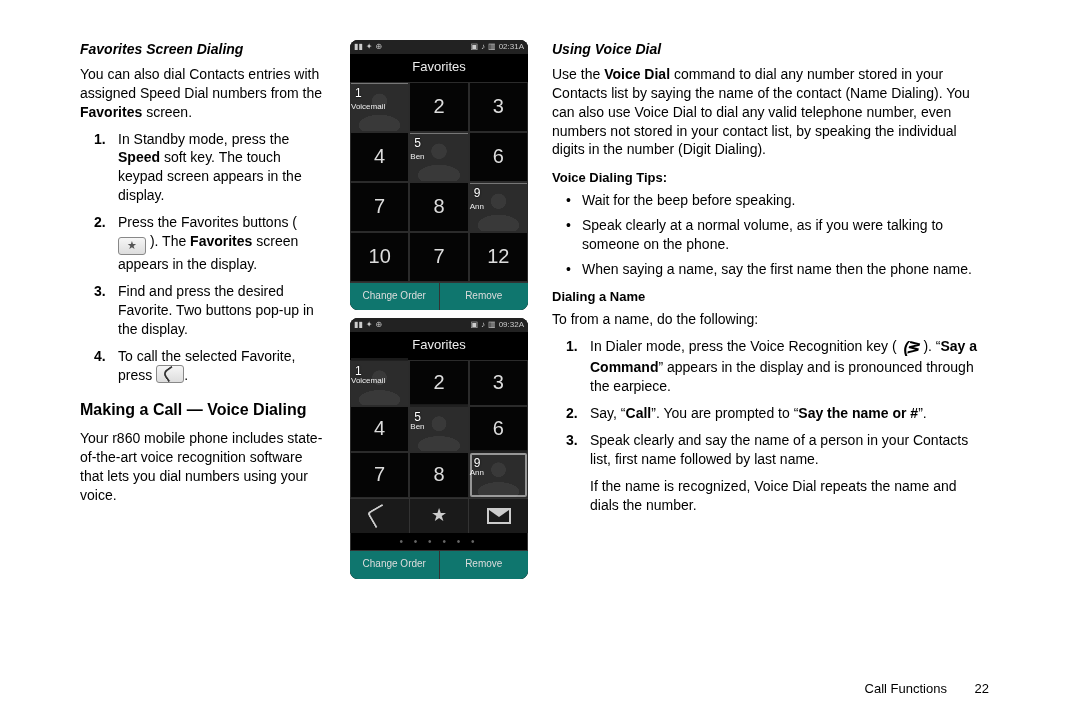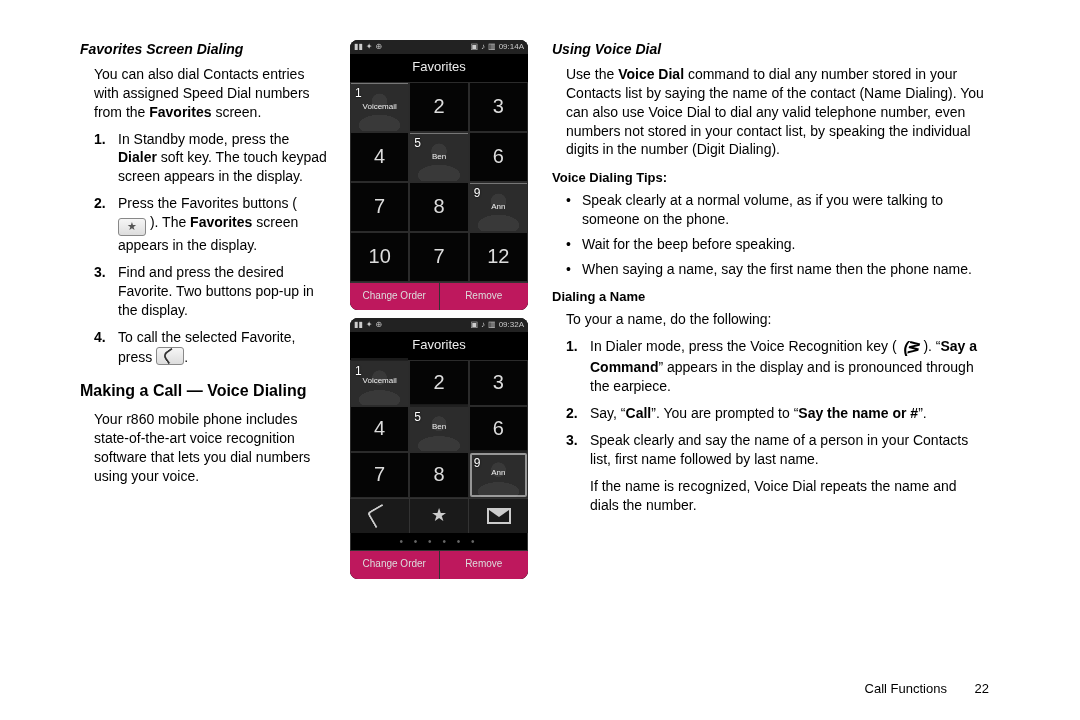--- a/index.html
+++ b/index.html
@@ -49,21 +49,21 @@
     font-weight: bold;
     font-size: 16px;
     margin: 14px 0 8px 0;
   }
   .minihead {
     font-weight: bold;
     font-size: 13px;
     margin: 10px 0 4px 0;
   }
   p { margin: 4px 0 8px 0; }
-  .para-indent { margin-left: 14px; }
+  .para-indent { }
   ol.steps {
     list-style: none;
     padding: 0;
     margin: 4px 0 4px 0;
   }
   ol.steps > li {
     display: flex;
     margin: 0 0 8px 0;
   }
   ol.steps > li > .num {
@@ -202,35 +202,35 @@
       radial-gradient(circle at 50% 38%, #cfcfcf 0 18%, transparent 19%),
       radial-gradient(ellipse 60% 36% at 50% 88%, #cfcfcf 0 60%, transparent 61%),
       #777;
     filter: grayscale(1);
   }
   .caption {
     position: absolute;
     bottom: 0; left:0; right:0;
     background: rgba(30,30,30,0.85);
     font-size: 8px;
-    text-align: center;
+    text-align: left;
     padding: 18px 0;
     color:#eee;
   }
   .softkeys {
     display:flex;
     border-top:1px solid #333;
   }
   .softkeys .sk {
     flex:1;
     text-align:center;
     font-size:10px;
     padding:6px 0 8px;
     color:#ddd;
-    background:#be185d;
+    background:#0f766e;
   }
   .softkeys .sk + .sk { border-left:1px solid #333; }
   .actionbar {
     display:flex;
     border-top:1px solid #333;
   }
   .actionbar .ab {
     flex:1;
     height:34px;
     display:flex;
@@ -261,21 +261,21 @@
 
     <div class="col-left">
       <p class="subhead">Favorites Screen Dialing</p>
       <p class="para-indent">
         <span>You can also dial Contacts entries with assigned Speed Dial numbers from the </span><span class="b">Favorites</span><span> screen.</span>
       </p>
       <ol class="steps">
         <li>
           <span class="num">1.</span>
           <span class="body">
-            <span>In Standby mode, press the </span><span class="b">Dialer</span><span> soft key. The touch keypad screen appears in the display.</span>
+            <span>In Standby mode, press the </span><span class="b">Speed</span><span> soft key. The touch keypad screen appears in the display.</span>
           </span>
         </li>
         <li>
           <span class="num">2.</span>
           <span class="body">
             <span>Press the Favorites buttons ( </span><span class="icon-btn">★</span><span> ). The </span><span class="b">Favorites</span><span> screen appears in the display.</span>
           </span>
         </li>
         <li>
           <span class="num">3.</span>
@@ -298,21 +298,21 @@
         <div class="statusbar">
           <span class="left">
               <span>▮▮</span>
               <span>✦</span>
               <span>⊕</span>
             </span>
           <span class="right">
               <span>▣</span>
               <span>♪</span>
               <span>▥</span>
-              <span>09:14A</span>
+              <span>02:31A</span>
             </span>
         </div>
         <div class="titlebar">Favorites</div>
         <div class="grid">
           <div class="cell contact">
               <div class="silhouette"></div>
               <span class="num">1</span>
               <span class="caption">Voicemail</span>
             </div>
           <div class="cell">
@@ -429,31 +429,31 @@
     </div>
 
     <div class="col-right">
       <p class="subhead">Using Voice Dial</p>
       <p class="para-indent">
         <span>Use the </span><span class="b">Voice Dial</span><span> command to dial any number stored in your Contacts list by saying the name of the contact (Name Dialing). You can also use Voice Dial to dial any valid telephone number, even numbers not stored in your contact list, by speaking the individual digits in the number (Digit Dialing).</span>
       </p>
       <p class="minihead">Voice Dialing Tips:</p>
       <ul class="bullets">
         <li>
+            <span>Wait for the beep before speaking.</span>
+          </li>
+        <li>
             <span>Speak clearly at a normal volume, as if you were talking to someone on the phone.</span>
-          </li>
-        <li>
-            <span>Wait for the beep before speaking.</span>
           </li>
         <li>
             <span>When saying a name, say the first name then the phone name.</span>
           </li>
       </ul>
       <p class="minihead">Dialing a Name</p>
-      <p class="para-indent">To your a name, do the following:</p>
+      <p class="para-indent">To from a name, do the following:</p>
       <ol class="steps">
         <li>
           <span class="num">1.</span>
           <span class="body">
             <span>In Dialer mode, press the Voice Recognition key ( </span><span class="icon-voice">(ᕒ</span><span> ). “</span><span class="b">Say a Command</span><span>” appears in the display and is pronounced through the earpiece.</span>
           </span>
         </li>
         <li>
           <span class="num">2.</span>
           <span class="body">

